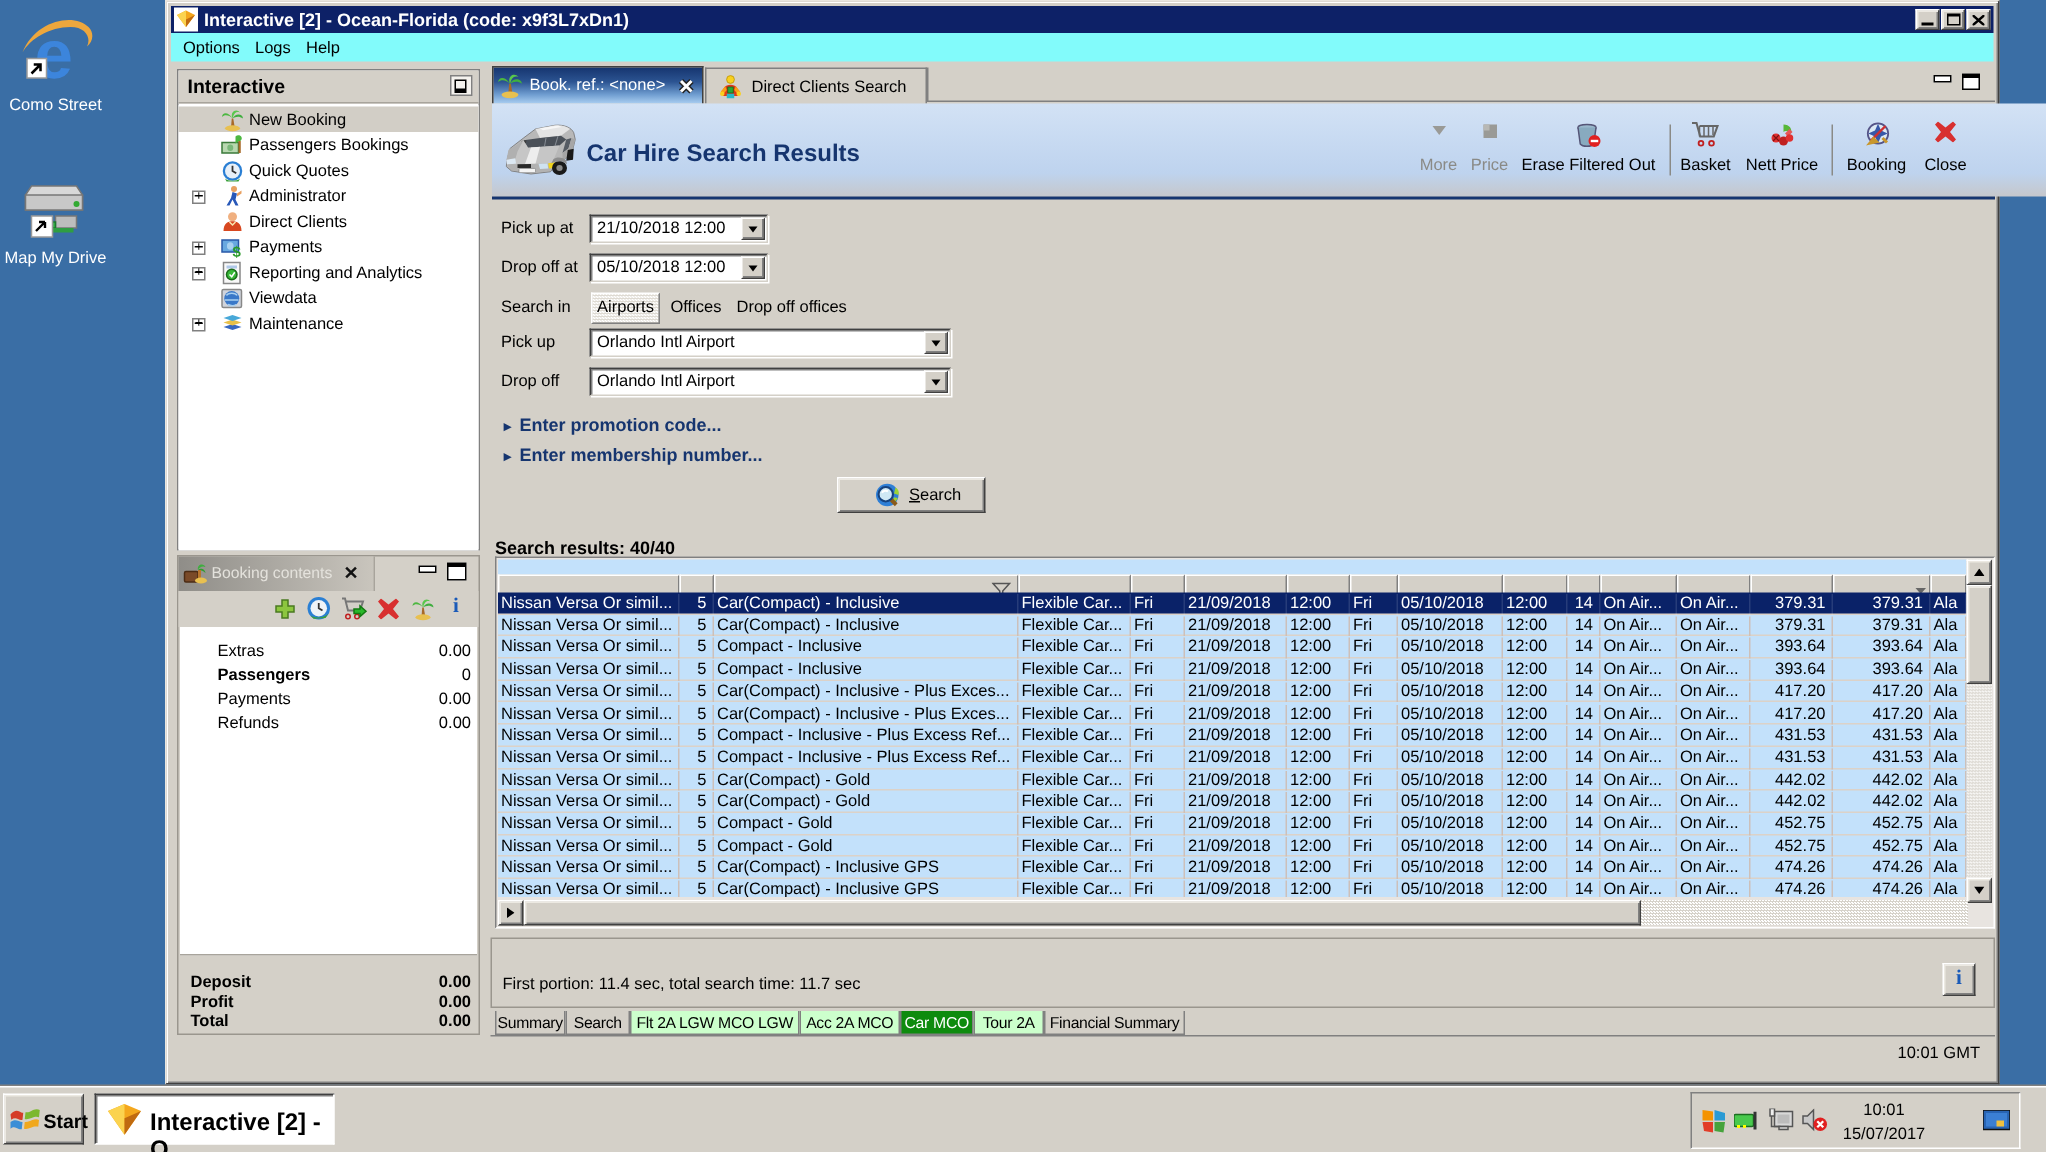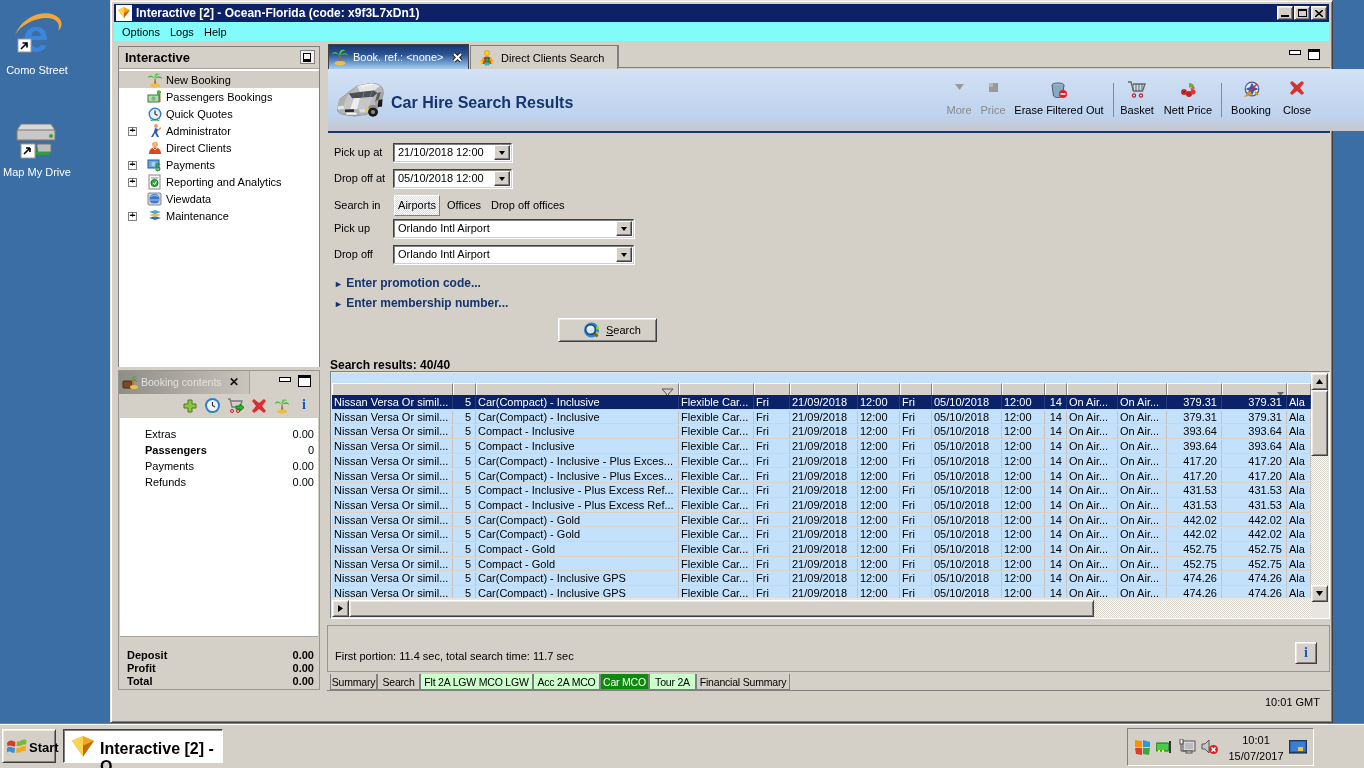--- a/index.html
+++ b/index.html
@@ -735,21 +735,21 @@
   </div>
   <div class="abs" style="left:63px; top:4px; width:160px; height:34px; background:#fff; border:1px solid; border-color:#404040 #fff #fff #404040; box-shadow:inset 1px 1px 0 #808080;">
     <svg class="abs" width="26" height="22" viewBox="0 0 16 14" style="left:6px; top:6px;">
       <path d="M1 3 L8 0 L15 3 L8 13 z" fill="#f4a71d"></path>
       <path d="M1 3 L8 0 L8 13 z" fill="#fbd34f"></path>
       <path d="M8 6 L15 3 L8 13 z" fill="#c06a10"></path>
     </svg>
     <span class="abs" style="left:36px; top:10px; font-weight:bold; font-size:16px;">Interactive [2] - O...</span>
   </div>
 
-  <div class="abs" style="left:1127px; top:3px; width:187px; height:38px; border:1px solid; border-color:#808080 #fff #fff #808080;">
+  <div class="abs" style="left:1127px; top:3px; width:220px; height:38px; border:1px solid; border-color:#808080 #fff #fff #808080;">
     <svg class="abs" width="17" height="17" viewBox="0 0 17 17" style="left:6px; top:10px;">
       <path d="M1 1 L8 2 L8 8 L1 8 z" fill="#f59300"></path>
       <path d="M9 1 L16 3 L16 8 L9 8 z" fill="#2a9ad4"></path>
       <path d="M1 9 L8 9 L8 16 L2 15 z" fill="#e23d28"></path>
       <path d="M9 9 L16 9 L15 16 L9 15 z" fill="#46a33c"></path>
     </svg>
     <svg class="abs" width="18" height="14" viewBox="0 0 18 14" style="left:28px; top:12px;">
       <rect x="0" y="2" width="13" height="8" rx="1" fill="#49c94d" stroke="#1c6e20"></rect>
       <rect x="13" y="0" width="2" height="12" fill="#333"></rect>
       <rect x="2" y="9" width="2" height="2" fill="#ff0"></rect>

